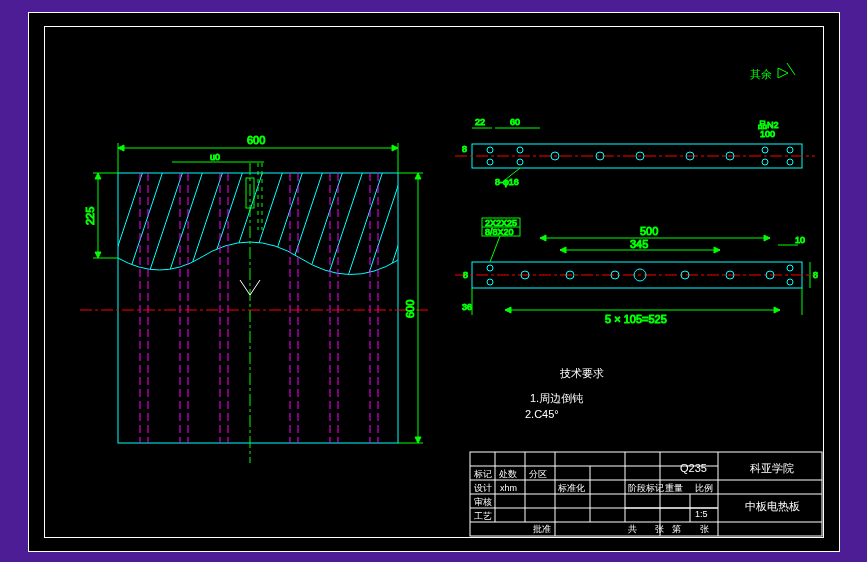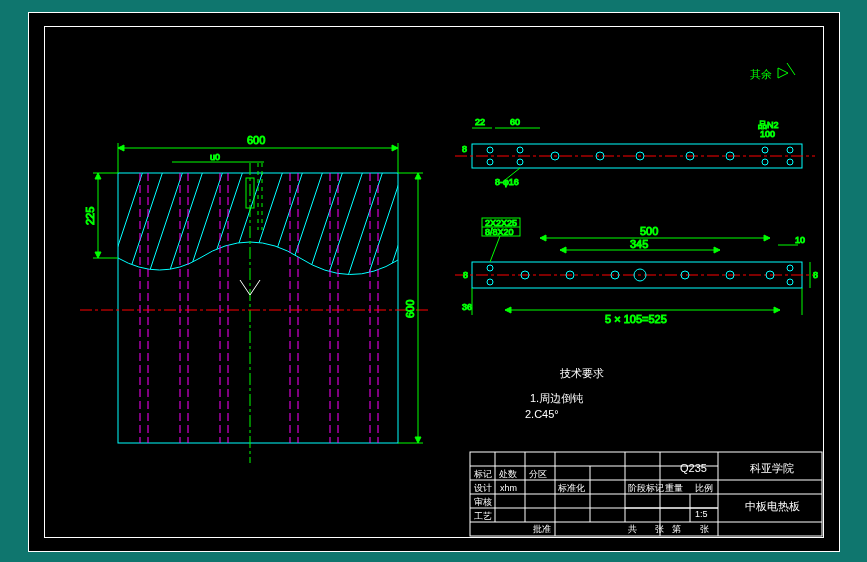--- a/index.html
+++ b/index.html
@@ -1,16 +1,16 @@
 <!DOCTYPE html>
 <html><head>
 <meta charset="utf-8">
 <style>
 body{margin:0;background:#3a3a3a;font-family:"SimSun",sans-serif;font-size:10px;color:#fff}
-.outer{width:867px;height:562px;background:#0f766e;position:relative}
+.outer{width:867px;height:562px;background:#4c1d95;position:relative}
 .frame{position:absolute;left:28px;top:12px;width:810px;height:538px;background:#000;border:1px solid #fff}
 .inner{position:absolute;left:44px;top:26px;width:778px;height:510px;border:1px solid #fff}
 svg{position:absolute;left:0;top:0}
 text{font-family:"SimSun",sans-serif}
 .cyan{stroke:#0ff;fill:none}
 .green{stroke:#0f0;fill:none}
 .mag{stroke:#f0f;fill:none}
 .red{stroke:#f00;fill:none}
 .wht{stroke:#fff;fill:none}
 .txt-g{fill:#0f0;font-size:11px}

